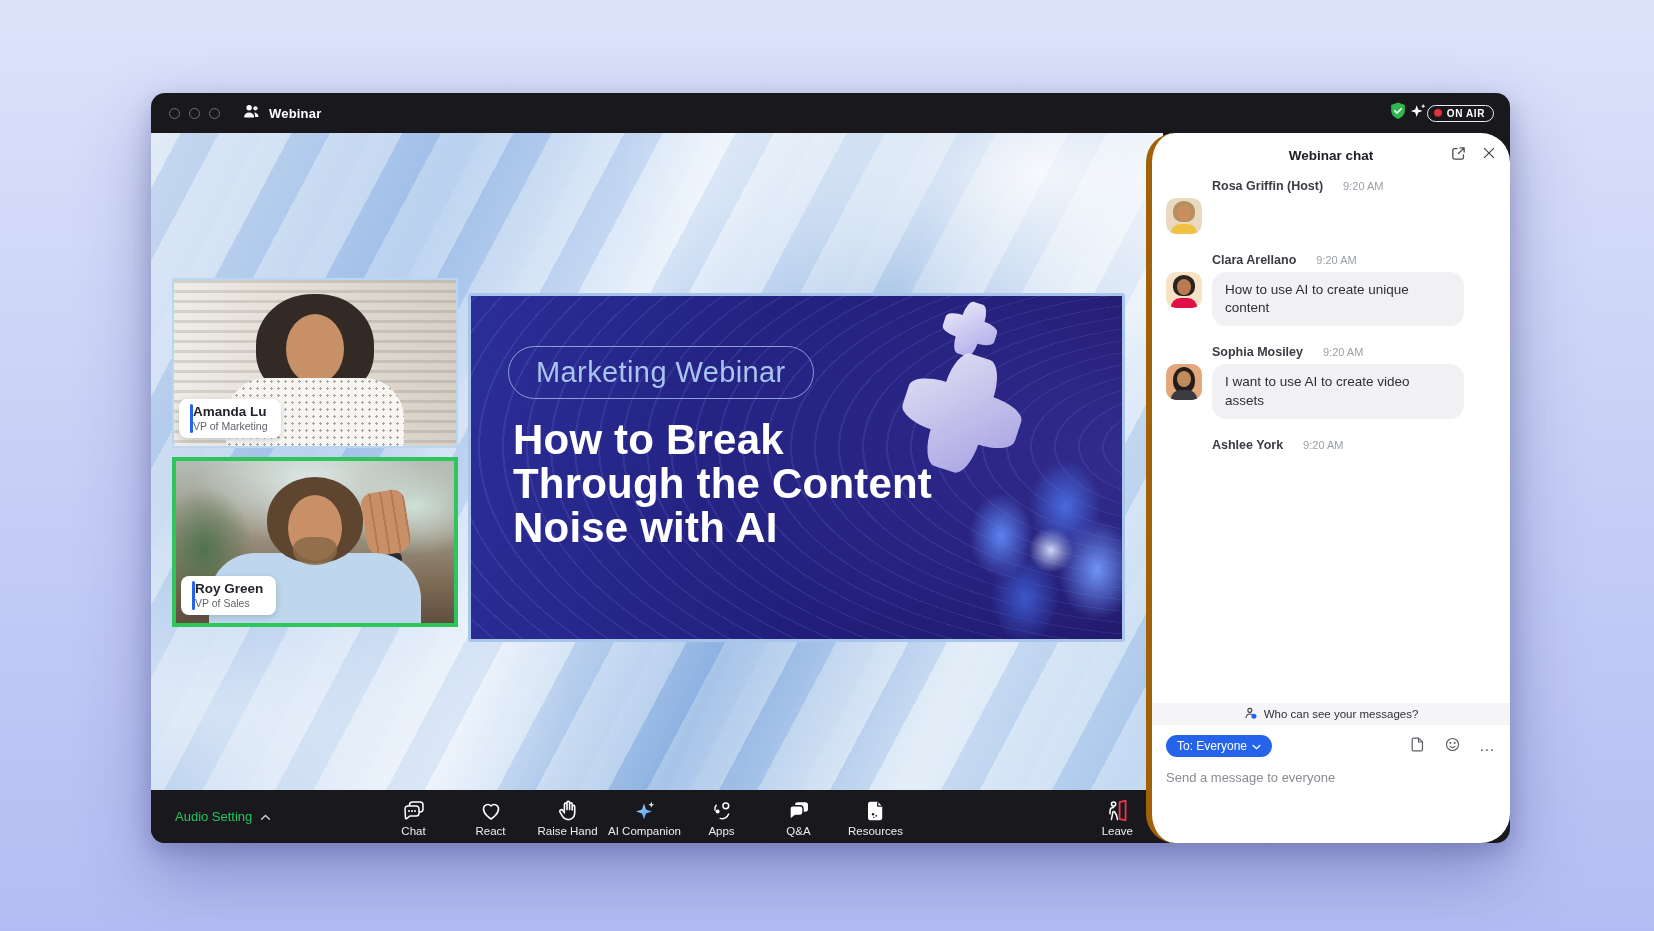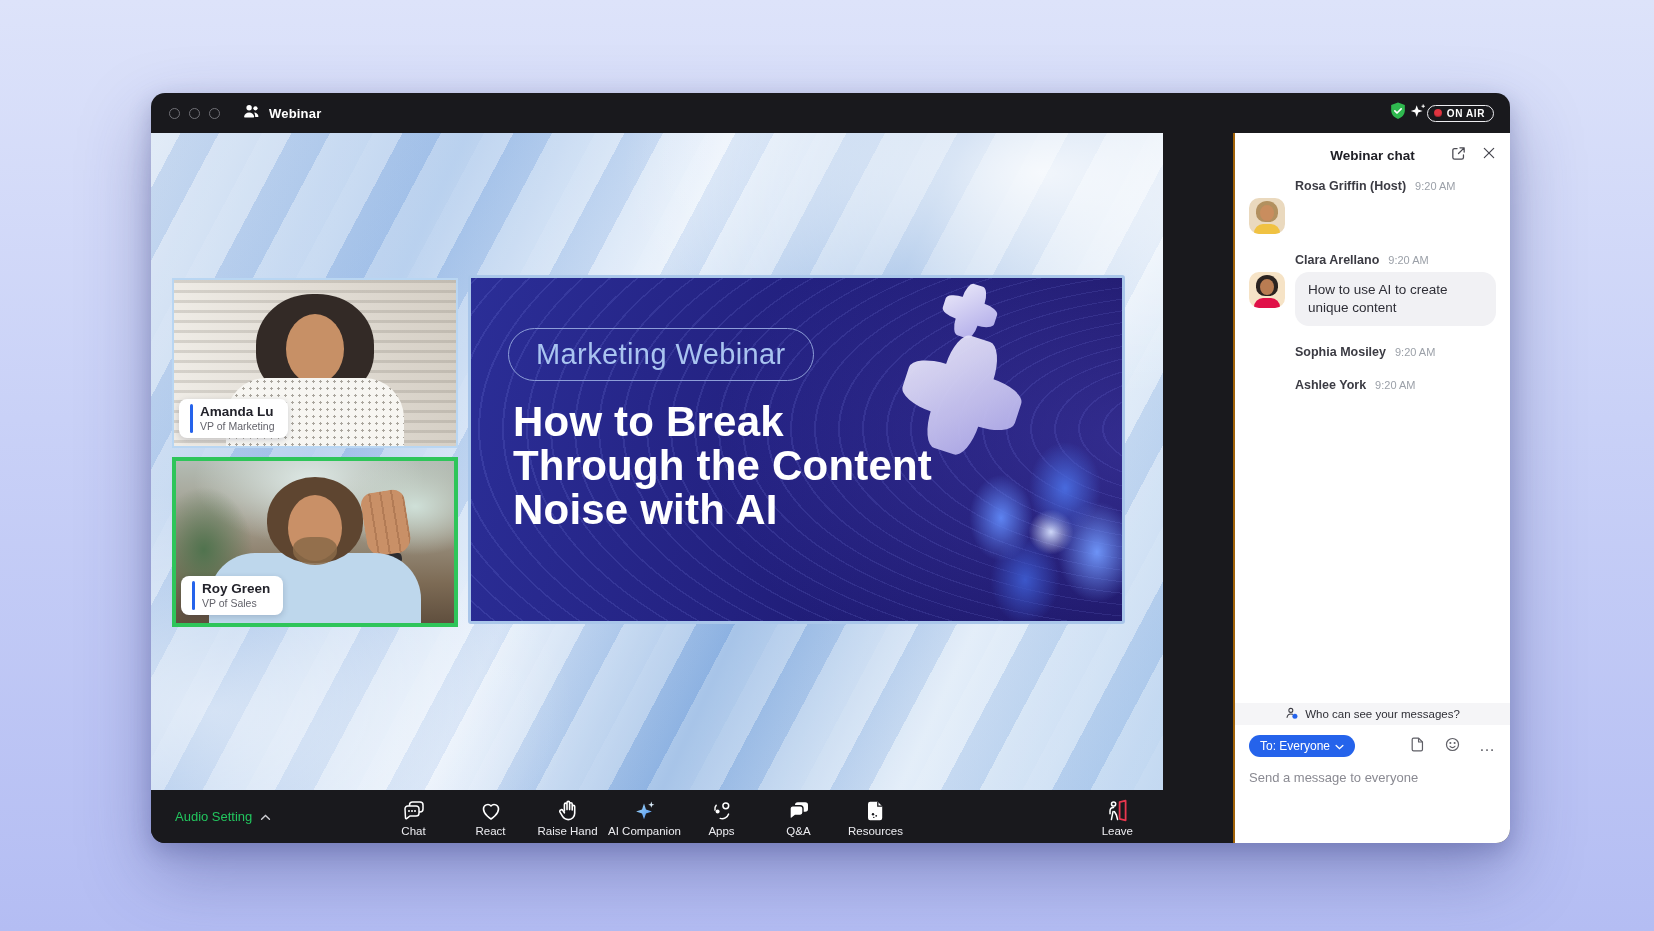--- a/index.html
+++ b/index.html
@@ -71,29 +71,29 @@
   .vid .r-body { position:absolute; left:50%; bottom:-6px; transform:translateX(-50%); width:212px; height:76px; background:#bed7ec; border-radius:46px 46px 0 0; }
   .vid .r-hand {
     position:absolute; right:46px; top:30px; width:44px; height:64px; background:#c99067;
     border-radius:12px 12px 16px 16px; transform:rotate(-9deg);
     background-image:repeating-linear-gradient(90deg, rgba(0,0,0,0) 0 9px, rgba(120,70,40,.28) 9px 11px);
   }
   .vid .r-watch { position:absolute; right:52px; top:94px; width:34px; height:10px; background:#2c2c30; border-radius:4px; transform:rotate(-9deg); }
 
   .name-tag {
     position:absolute; left:5px; bottom:8px; background:#fff; border-radius:8px;
-    padding:5px 13px 5px 11px; box-shadow:0 2px 6px rgba(20,30,60,.18); display:flex; gap:7px; align-items:stretch;
+    padding:5px 13px 5px 11px; box-shadow:0 2px 6px rgba(20,30,60,.18); display:flex; align-items:stretch;
   }
   .name-tag .bar { width:3px; border-radius:2px; background:#2563eb; }
   .name-tag .nt-name { font-size:13.5px; font-weight:700; color:#23232b; line-height:1.25; }
   .name-tag .nt-role { font-size:10.5px; color:#63636b; line-height:1.2; }
 
   
   .slide {
-    position:absolute; left:317px; top:142px; width:657px; height:349px;
+    position:absolute; left:317px; top:160px; width:657px; height:349px;
     border:3px solid #a9c6ea; border-radius:3px; overflow:hidden;
     background:
       radial-gradient(120% 150% at 104% 48%, rgba(98,92,230,.38), rgba(0,0,0,0) 56%),
       repeating-radial-gradient(130% 115% at 112% 44%, rgba(150,160,255,.13) 0 2px, rgba(0,0,0,0) 2px 24px),
       linear-gradient(100deg,#2b2e97 0%,#232180 45%,#160f58 100%);
   }
   .slide-badge {
     position:absolute; left:37px; top:50px; padding:9px 27px;
     border:1.6px solid #8d9ed8; border-radius:32px;
     color:#a9c4f0; font-size:29px; letter-spacing:.4px;
@@ -127,30 +127,30 @@
   }
   .audio-btn { position:absolute; left:24px; display:flex; align-items:center; gap:8px; color:#22c55e; font-size:13px; cursor:default; }
   .tb-group { position:absolute; left:224px; display:flex; gap:0; }
   .tb-btn { width:77px; display:flex; flex-direction:column; align-items:center; justify-content:center; gap:2px; padding-top:3px; }
   .tb-btn .lbl, .leave-btn .lbl { color:#ececf0; font-size:11.5px; white-space:nowrap; }
   .tb-btn svg, .leave-btn svg { display:block; }
   .leave-btn { position:absolute; right:30px; display:flex; flex-direction:column; align-items:center; gap:2px; padding-top:3px; }
 
   
   .chat-panel {
-    position:absolute; right:0; top:40px; bottom:0; width:277px;
-    background:#fff; border-left:2px solid #a16207;
+    position:absolute; right:0; top:40px; bottom:0; width:364px;
+    background:#fff; border-left:6px solid #a16207;border-radius:29px;
   }
   .chat-header { position:relative; height:44px; display:flex; align-items:center; justify-content:center; }
   .chat-title { font-size:13.5px; font-weight:600; color:#202027; }
   .chat-header .hicons { position:absolute; right:14px; top:0; bottom:0; display:flex; align-items:center; gap:15px; }
 
   .msg-list { padding:2px 14px 0; }
   .msg { margin-bottom:19px; }
-  .msg-head { margin-left:46px; display:flex; align-items:baseline; gap:9px; margin-bottom:5px; }
+  .msg-head { margin-left:46px; display:flex; align-items:baseline; gap:20px; margin-bottom:5px; }
   .msg-author { font-size:12.5px; font-weight:600; color:#3b3b43; }
   .msg-time { font-size:11px; color:#9ba0a8; }
   .msg-row { display:flex; align-items:flex-start; }
   .avatar { position:relative; width:36px; height:36px; border-radius:10px; overflow:hidden; flex:none; margin-right:10px; }
   .av-hair { position:absolute; left:7px; top:3px; width:22px; height:21px; border-radius:50% 50% 42% 42%; }
   .av-face { position:absolute; left:11px; top:7px; width:14px; height:16px; border-radius:50%; }
   .av-body { position:absolute; left:5px; bottom:-5px; width:26px; height:15px; border-radius:9px 9px 0 0; }
   .msg:nth-child(1) .avatar { background:#ead9be; } .msg:nth-child(1) .av-hair{background:#b2905f;} .msg:nth-child(1) .av-face{background:#c98d5e;} .msg:nth-child(1) .av-body{background:#f0c242;}
   .msg:nth-child(2) .avatar { background:#f6e3c6; } .msg:nth-child(2) .av-hair{background:#2b2320;} .msg:nth-child(2) .av-face{background:#b97c52;} .msg:nth-child(2) .av-body{background:#e01048;}
   .msg:nth-child(3) .avatar { background:#e2a87c; } .msg:nth-child(3) .av-hair{background:#241d1a; height:26px;} .msg:nth-child(3) .av-face{background:#c08a5c;} .msg:nth-child(3) .av-body{background:#3a3a40;}
@@ -408,20 +408,28 @@
               <span class="av-body"></span>
             </span>
           <span class="bubble">How to use AI to create unique content</span>
         </div>
       </div>
       <div class="msg">
         <div class="msg-head">
           <span class="msg-author">Sophia Mosiley</span>
           <span class="msg-time">9:20 AM</span>
         </div>
+        <div class="msg-row">
+          <span class="avatar">
+              <span class="av-hair"></span>
+              <span class="av-face"></span>
+              <span class="av-body"></span>
+            </span>
+          <span class="bubble">I want to use AI to create video assets</span>
+        </div>
       </div>
       <div class="msg">
         <div class="msg-head">
           <span class="msg-author">Ashlee York</span>
           <span class="msg-time">9:20 AM</span>
         </div>
       </div>
     </div>
 
     <div class="chat-bottom">

